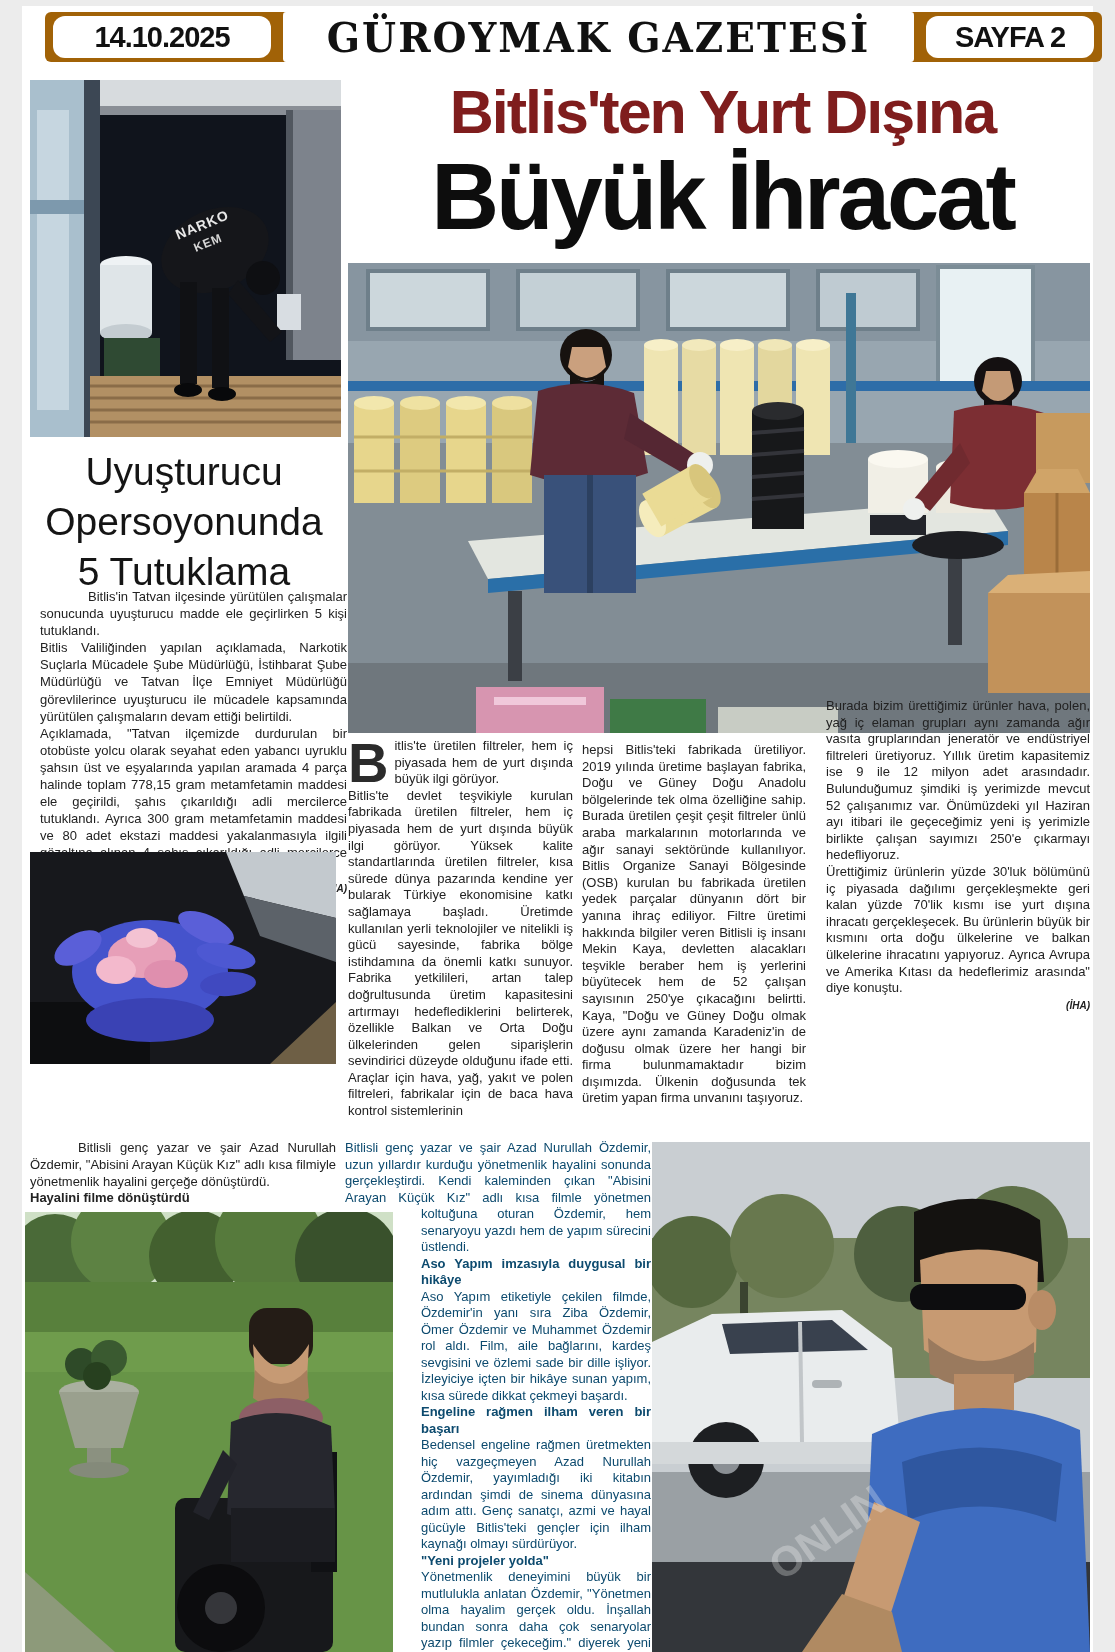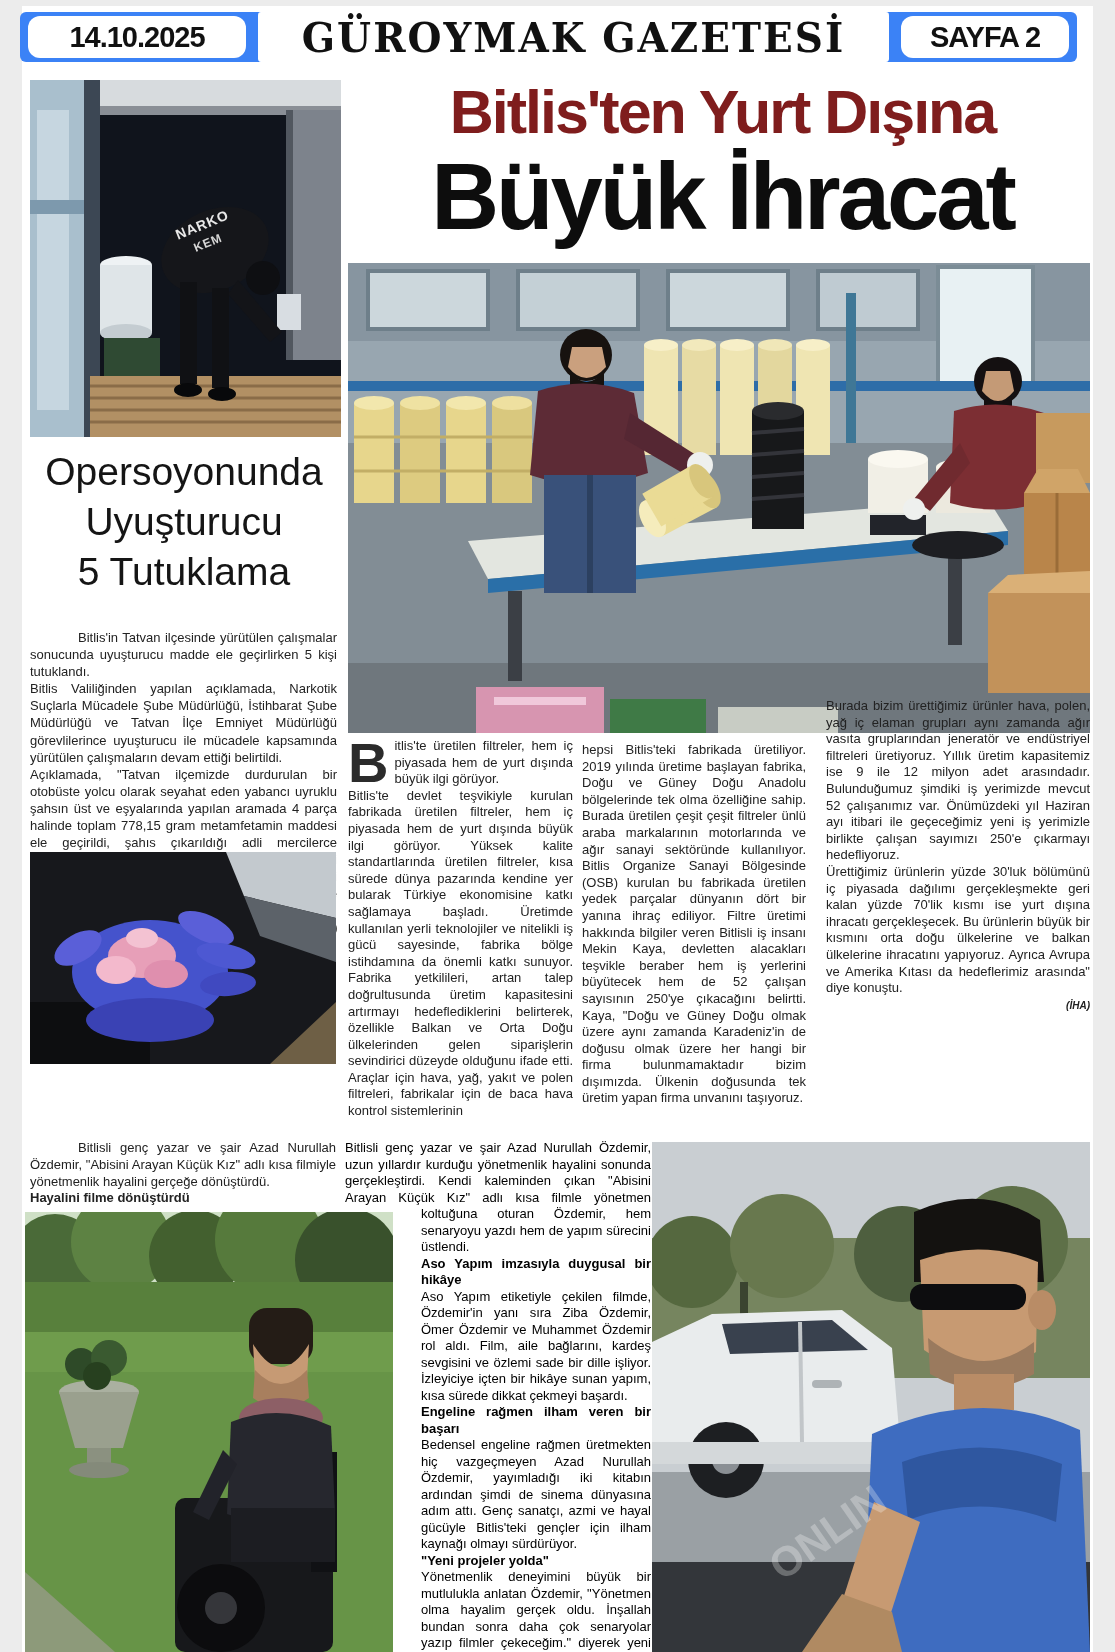--- a/index.html
+++ b/index.html
@@ -2,59 +2,59 @@
 <html lang="tr"><head>
 <meta charset="utf-8">
 <style>
   html,body{margin:0;padding:0;background:#e9e9e9;}
   .page{position:relative;width:1115px;height:1652px;background:#ececec;
         font-family:"Liberation Sans",sans-serif;color:#1a1a1a;overflow:hidden;}
   .sheet{position:absolute;left:22px;top:6px;width:1071px;height:1646px;background:#fff;}
   .abs{position:absolute;}
 
   
-  .masthead{left:20px;top:12px;width:1057px;height:50px;background:#3b82f6;border-radius:6px;
+  .masthead{left:45px;top:12px;width:1057px;height:50px;background:#a16207;border-radius:6px;
             display:flex;align-items:center;gap:12px;padding:0 8px;box-sizing:border-box;}
   .badge{background:#fff;border-radius:12px;height:42px;display:flex;align-items:center;justify-content:center;
          font-weight:700;font-size:29px;letter-spacing:-1px;color:#111;}
   .m-date{width:218px;}
   .m-page{width:168px;}
   .m-title{flex:1;background:#fff;border-radius:3px;height:48px;display:flex;align-items:center;justify-content:center;
            font-family:"DejaVu Serif",serif;font-weight:700;font-size:39px;letter-spacing:2px;color:#111;
            transform:scaleY(1.04);}
 
   
   .hl1{left:350px;top:82px;width:745px;font-weight:700;font-size:61px;letter-spacing:-2px;
        text-align:center;white-space:nowrap;color:#7f1d1d;line-height:1;}
   .hl2{left:350px;top:150px;width:745px;font-weight:700;font-size:94px;letter-spacing:-3px;
        text-align:center;white-space:nowrap;color:#0d0d0d;line-height:1;}
   .hl3{left:28px;top:1080px;width:1062px;font-weight:700;font-size:47px;letter-spacing:-1px;
        text-align:center;white-space:nowrap;color:#0d0d0d;line-height:1;}
 
   
   .drug-head{left:26px;top:447px;width:316px;font-size:39px;line-height:1.28;text-align:center;color:#151515;font-weight:400;}
-  .drug-body{left:30px;top:588px;width:307px;font-size:13px;line-height:17.1px;text-align:justify;color:#222;margin-top:41px;}
+  .drug-body{left:40px;top:588px;width:307px;font-size:13px;line-height:17.1px;text-align:justify;color:#222;}
   .drug-body p{margin:0;}
   .indent1{text-indent:48px;}
   .credit-line{text-align:right;font-style:italic;font-weight:700;font-size:10px;margin-top:1px;}
 
   
   .ncol{font-size:13px;line-height:16.6px;text-align:justify;color:#222;}
   .col1{left:348px;top:738px;width:225px;}
   .col2{left:582px;top:742px;width:224px;}
   .col3{left:826px;top:698px;width:264px;}
   .dropcap{float:left;font-size:56px;line-height:46px;font-weight:700;padding:2px 6px 0 0;color:#2b2b2b;}
   .ncol p{margin:0;}
 
   
   .intro-left{left:30px;top:1140px;width:306px;font-size:13px;line-height:16.8px;text-align:justify;color:#222;}
   .intro-left p{margin:0;}
   .bold{font-weight:700;}
   .bottom-mid{left:345px;top:1140px;width:306px;height:512px;font-size:13px;line-height:16.5px;
-              text-align:justify;color:#000000;}
+              text-align:justify;color:#0c4a6e;}
   .wrap-spacer{float:left;width:76px;height:442px;}
   .subhead{font-weight:700;}
 
   
   .photo{overflow:hidden;background:#222;}
   .p-police{left:30px;top:80px;width:311px;height:357px;}
   .p-factory{left:348px;top:263px;width:742px;height:470px;}
   .p-pills{left:30px;top:852px;width:306px;height:212px;}
   .p-garden{left:25px;top:1212px;width:368px;height:440px;}
   .p-man{left:652px;top:1142px;width:438px;height:510px;}
@@ -218,22 +218,22 @@
       <g>
         <rect x="128" y="424" width="128" height="46" fill="#d795b0"></rect>
         <rect x="262" y="436" width="96" height="34" fill="#3f7a46"></rect>
         <rect x="146" y="434" width="92" height="8" fill="#f0c8da"></rect>
         <rect x="370" y="444" width="120" height="26" fill="#c8ccc4"></rect>
       </g>
     </svg>
   </div>
 
   <div class="abs drug-head">
+    <div>Uyuşturucu</div>
     <div>Opersoyonunda</div>
-    <div>Uyuşturucu</div>
     <div>5 Tutuklama</div>
   </div>
   <div class="abs drug-body">
     <p class="indent1">Bitlis'in Tatvan ilçesinde yürütülen çalışmalar sonucunda uyuşturucu madde ele geçirlirken 5 kişi tutuklandı.</p>
     <p>Bitlis Valiliğinden yapılan açıklamada, Narkotik Suçlarla Mücadele Şube Müdürlüğü, İstihbarat Şube Müdürlüğü ve Tatvan İlçe Emniyet Müdürlüğü görevlilerince uyuşturucu ile mücadele kapsamında yürütülen çalışmaların devam ettiği belirtildi.</p>
     <p>Açıklamada, "Tatvan ilçemizde durdurulan bir otobüste yolcu olarak seyahat eden yabancı uyruklu şahsın üst ve eşyalarında yapılan aramada 4 parça halinde toplam 778,15 gram metamfetamin maddesi ele geçirildi, şahıs çıkarıldığı adli mercilerce tutuklandı. Ayrıca 300 gram metamfetamin maddesi ve 80 adet ekstazi maddesi yakalanmasıyla ilgili gözaltına alınan 4 şahıs çıkarıldığı adli mercilerce tutuklandı" denildi.</p>
     <div class="credit-line">(İHA)</div>
   </div>
 
   <div class="abs photo p-pills">

